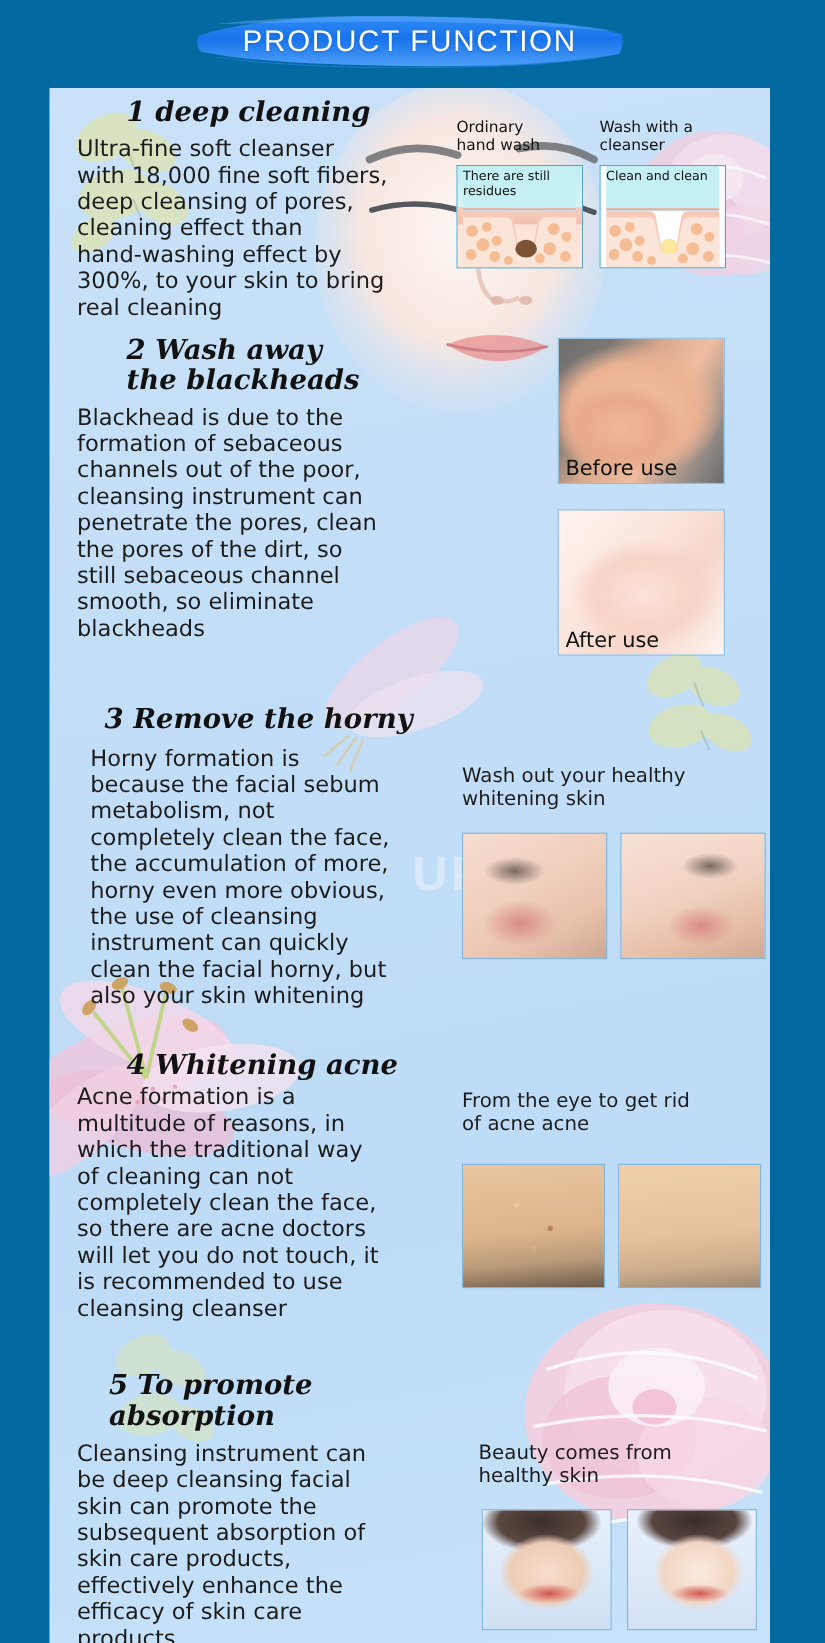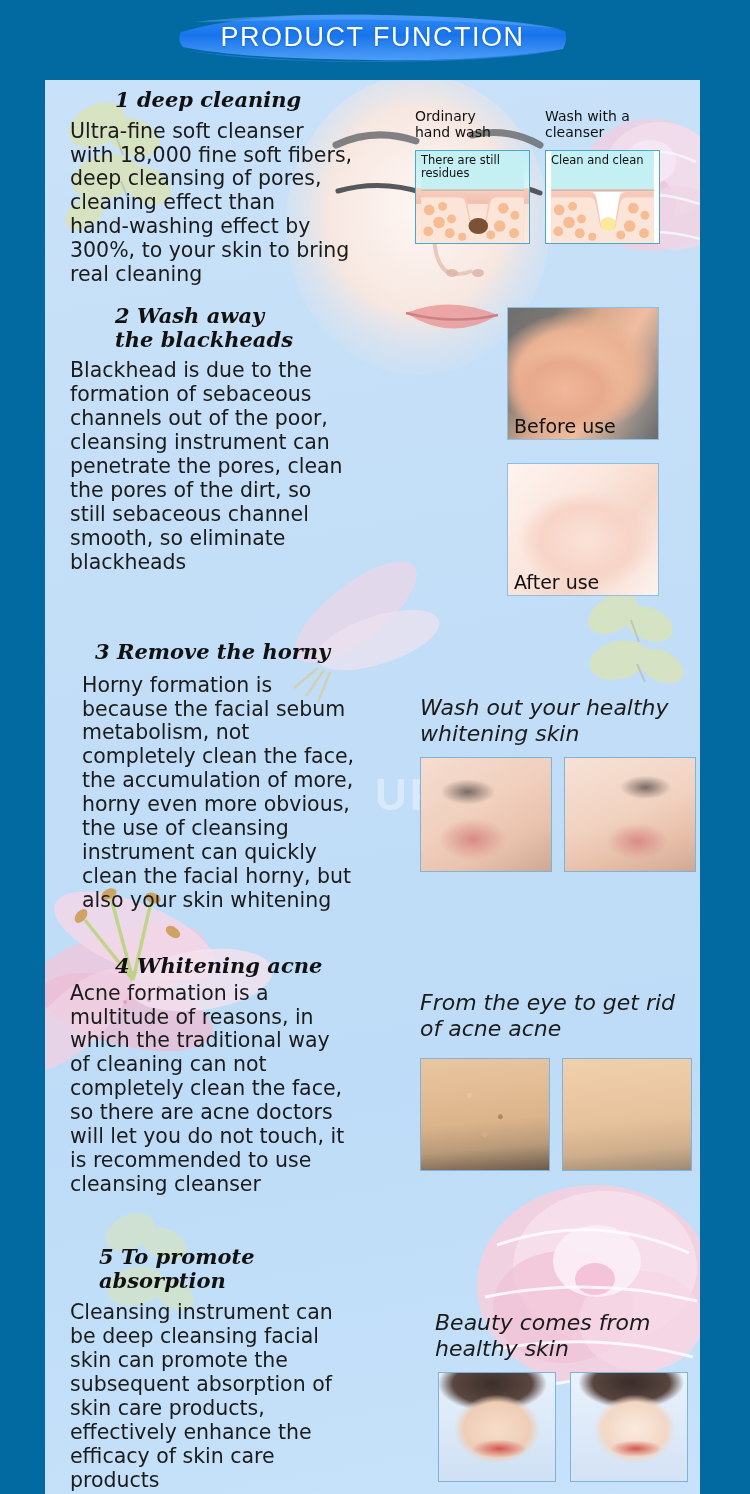--- a/index.html
+++ b/index.html
@@ -56,36 +56,35 @@
     color:rgba(255,255,255,.38);
     pointer-events:none;
   }
 
   
   .section{ position:absolute; }
 
   .heading{
     font-family:"DejaVu Serif", serif;
     font-style:italic; font-weight:bold;
-    font-size:21px; color:#111;
+    font-size:25px; color:#111;
     line-height:1.12;
     white-space:pre-line;
   }
   .body-text{
     font-family:"DejaVu Sans", sans-serif;
     font-size:20.5px; color:#1b1b1b;
     line-height:1.17;
     white-space:pre-line;
   }
 
   .cap{
     font-family:"DejaVu Sans", sans-serif;
-    font-size:22px; color:#1b1b1b; line-height:1.18;
+    font-size:18px; color:#1b1b1b; line-height:1.18;
     white-space:pre-line;
-    font-style:italic;
   }
   .small-cap{
     font-family:"DejaVu Sans", sans-serif;
     font-size:14px; color:#111; line-height:1.15;
     white-space:pre-line;
   }
 
   
   .photo{
     position:absolute; overflow:hidden;

